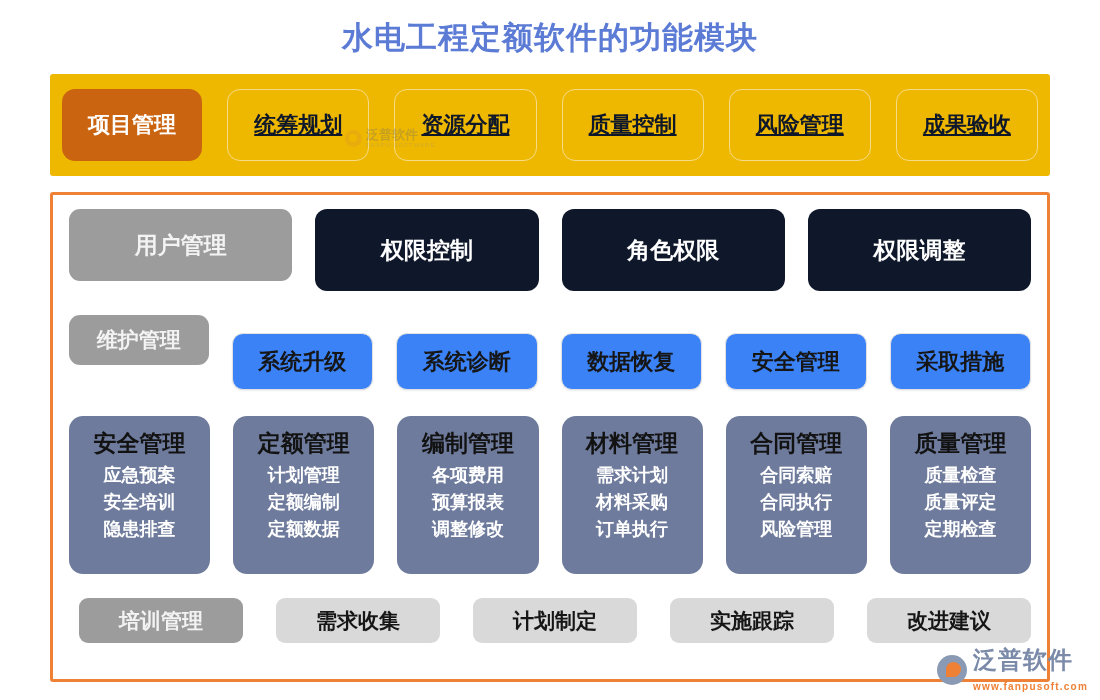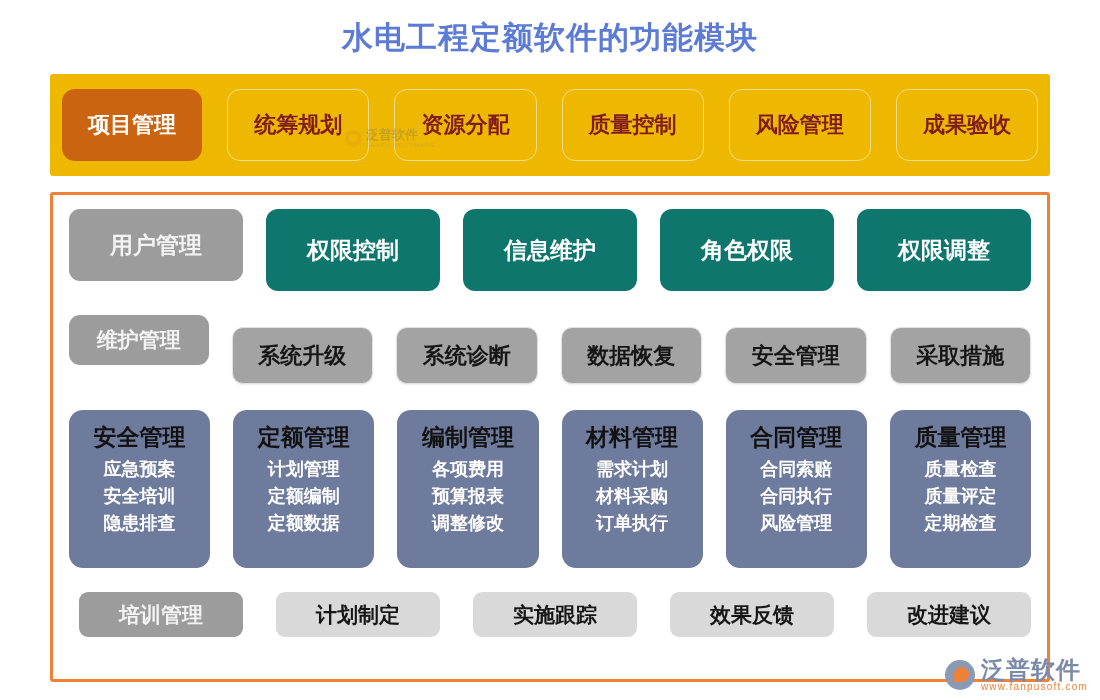--- a/index.html
+++ b/index.html
@@ -55,22 +55,23 @@
     font-weight: bold;
     box-sizing: border-box;
   }
   .nav-item.active {
     background: #ca6410;
     color: #ffffff;
     border: none;
   }
   .nav-item.plain {
     background: #efb800;
-    color: #7f1d1d;
+    color: #0f172a;
     border: 1.5px solid #f6dc86;
+    text-decoration: underline;
   }
 
   
   .nav-watermark {
     position: absolute;
     left: 345px;
     top: 128px;
     display: flex;
     align-items: center;
     gap: 4px;
@@ -141,42 +142,42 @@
     font-size: 23px;
     font-weight: bold;
   }
   .cell.label-gray {
     background: #9c9c9c;
     color: #f3f3f3;
     height: 72px !important;
     border-radius: 11px;
   }
   .cell.blue {
-    background: #0f766e;
+    background: #0f172a;
     color: #ffffff;
   }
 
   
   .row-white { margin-top: 24px; }
   .row-white .cell {
     height: 57px;
     border-radius: 11px;
     font-size: 22px;
     font-weight: bold;
   }
   .row-white .cell.label-gray {
     height: 50px !important;
     font-size: 21px;
   }
   .cell.white {
-    background: #a3a3a3;
+    background: #3b82f6;
     color: #161616;
     border: 1.5px solid #e2e2e2;
     box-shadow: 0 1px 2px rgba(0,0,0,0.07);
-    margin-top: 12px;
+    margin-top: 18px;
   }
 
   
   .row-cards { margin-top: 26px; }
   .card {
     flex: 1 1 0;
     background: #6e7b9c;
     border-radius: 14px;
     padding: 10px 4px 12px 4px;
     box-sizing: border-box;
@@ -247,24 +248,24 @@
   }
   .brand-texts { line-height: 1; }
   .brand-name {
     font-size: 24px;
     font-weight: bold;
     color: #7a8aa8;
     letter-spacing: 1px;
   }
   .brand-url {
     font-size: 10px;
-    font-weight: normal;
+    font-weight: bold;
     color: #ef8136;
     letter-spacing: 1.2px;
-    margin-top: 0;
+    margin-top: 10px;
   }
 </style>
 </head>
 <body>
 
 <div class="page-title">水电工程定额软件的功能模块</div>
 
 <div class="navbar">
   <div class="nav-item active">
       <span>项目管理</span>
@@ -292,21 +293,20 @@
     <div class="wm-text">泛普软件</div>
     <div class="wm-sub">FANPU SOFTWARE</div>
   </div>
 </div>
 
 <div class="panel">
 
   <div class="row row-blue">
     <div class="cell label-gray">用户管理</div>
     <div class="cell blue">权限控制</div>
-    <div class="cell blue">信息维护</div>
     <div class="cell blue">角色权限</div>
     <div class="cell blue">权限调整</div>
   </div>
 
   <div class="row row-white">
     <div class="cell label-gray">维护管理</div>
     <div class="cell white">系统升级</div>
     <div class="cell white">系统诊断</div>
     <div class="cell white">数据恢复</div>
     <div class="cell white">安全管理</div>
@@ -347,23 +347,23 @@
     <div class="card">
       <div class="card-title">质量管理</div>
       <div class="card-sub">质量检查</div>
       <div class="card-sub">质量评定</div>
       <div class="card-sub">定期检查</div>
     </div>
   </div>
 
   <div class="row row-light">
     <div class="cell label-gray">培训管理</div>
+    <div class="cell lightgray">需求收集</div>
     <div class="cell lightgray">计划制定</div>
     <div class="cell lightgray">实施跟踪</div>
-    <div class="cell lightgray">效果反馈</div>
     <div class="cell lightgray">改进建议</div>
   </div>
 
 </div>
 
 <div class="brand">
   <div class="brand-mark"></div>
   <div class="brand-texts">
     <div class="brand-name">泛普软件</div>
     <div class="brand-url">www.fanpusoft.com</div>

